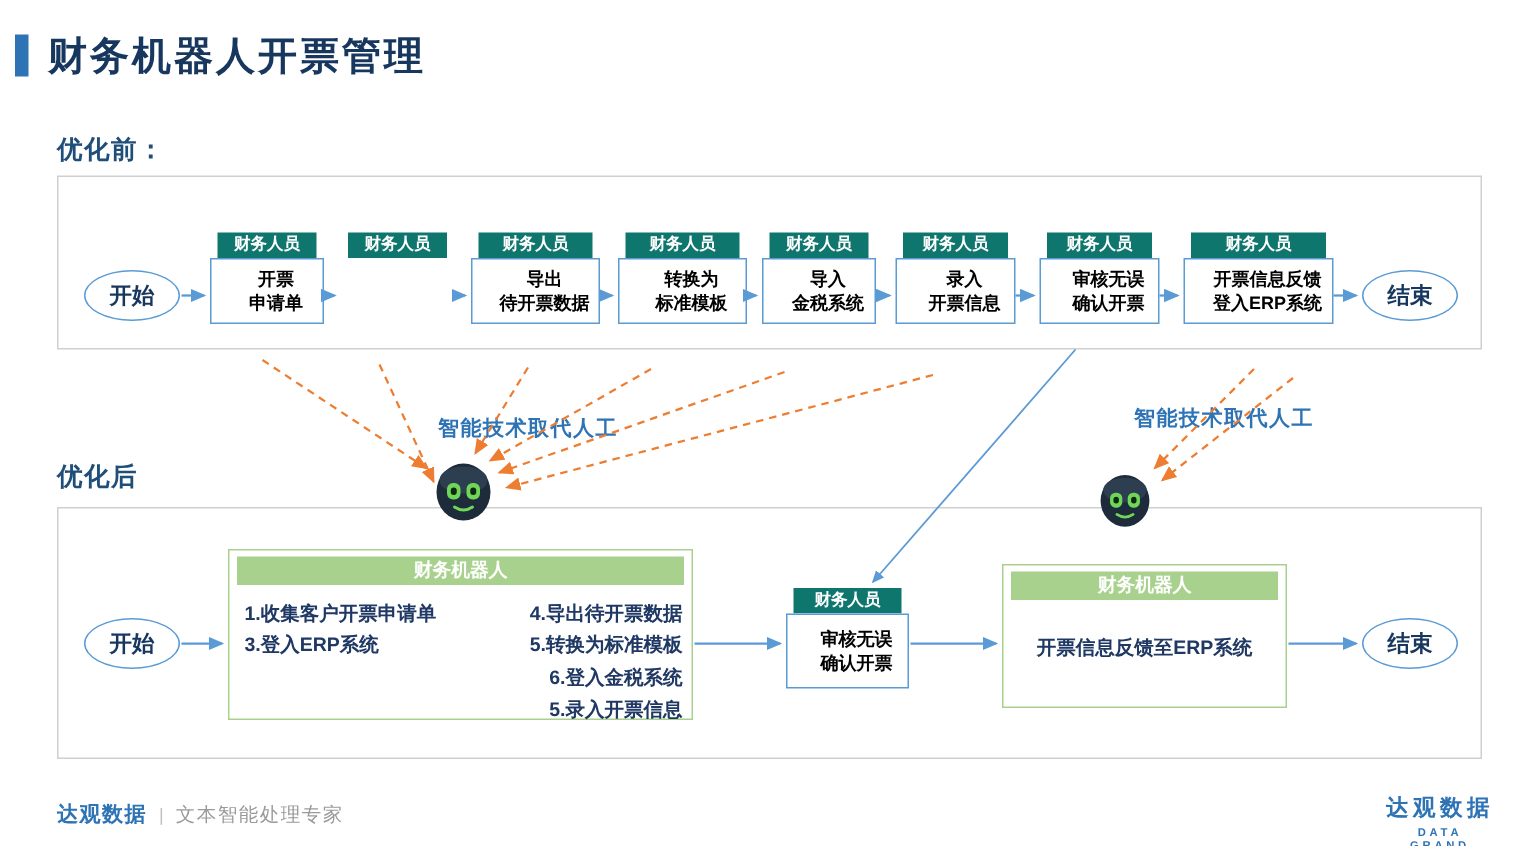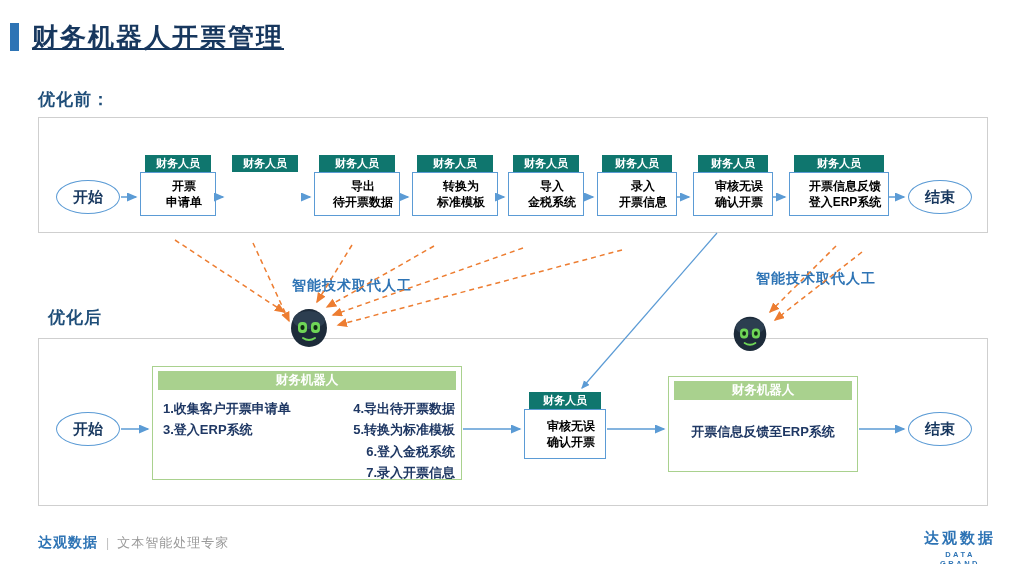--- a/index.html
+++ b/index.html
@@ -1,21 +1,21 @@
 <!DOCTYPE html>
 <html><head>
 <meta charset="utf-8">
 <style>
   * { box-sizing: border-box; margin: 0; padding: 0; }
   body { font-family: "Liberation Sans", "DejaVu Sans", sans-serif; background: #ffffff; }
   .canvas { position: relative; width: 1024px; height: 564px; background: #ffffff; overflow: hidden; }
 
   
   .accent-bar { position: absolute; left: 10px; top: 23px; width: 9px; height: 28px; background: #2E74B5; }
-  .page-title { position: absolute; left: 32px; top: 20px; font-size: 26px; font-weight: 700; color: #17375E; letter-spacing: 2px; text-decoration: underline; }
+  .page-title { position: absolute; left: 32px; top: 20px; font-size: 26px; font-weight: 700; color: #17375E; letter-spacing: 2px; }
 
   
   .section-label { position: absolute; font-size: 17px; font-weight: 700; color: #1F4E79; letter-spacing: 1px; }
   .section-frame { position: absolute; border: 1px solid #CFCFCF; background: #ffffff; }
 
   
   .oval { position: absolute; width: 64px; height: 34px; border: 1.6px solid #5B9BD5; border-radius: 50%;
           background: #fff; color: #17375E; font-weight: 700; font-size: 15px;
           display: flex; align-items: center; justify-content: center; z-index: 2; }
 
@@ -148,37 +148,37 @@
       <ellipse cx="21" cy="22" rx="18" ry="19" fill="#1D2B3A"></ellipse>
       <ellipse cx="21" cy="14" rx="16" ry="9" fill="#2C3E50"></ellipse>
       <rect x="10" y="16" width="9" height="11" rx="4" fill="#6FD657"></rect>
       <rect x="23" y="16" width="9" height="11" rx="4" fill="#6FD657"></rect>
       <rect x="12.5" y="19" width="4" height="5" rx="2" fill="#0E2A12"></rect>
       <rect x="25.5" y="19" width="4" height="5" rx="2" fill="#0E2A12"></rect>
       <path d="M15 32 q6 4 12 0" stroke="#6FD657" stroke-width="2" fill="none" stroke-linecap="round"></path>
     </svg>
   </div>
 
-  <div class="section-label" style="left:38px; top:306px;margin-left:10px;">优化后</div>
+  <div class="section-label" style="left:38px; top:306px;">优化后</div>
   <div class="section-frame" style="left:38px; top:338px; width:950px; height:168px;"></div>
 
   <div class="oval" style="left:56px; top:412px;">开始</div>
 
   <div class="green-box" style="left:152px; top:366px; width:310px; height:114px;">
     <div class="green-head">财务机器人</div>
     <div class="robot-body">
       <div class="robot-col-left">
         <div>1.收集客户开票申请单</div>
         <div>3.登入ERP系统</div>
       </div>
       <div class="robot-col-right">
         <div>4.导出待开票数据</div>
         <div>5.转换为标准模板</div>
         <div>6.登入金税系统</div>
-        <div>7.录入开票信息</div>
+        <div>5.录入开票信息</div>
       </div>
     </div>
   </div>
 
   <div class="tab-box" style="left:524px; top:392px; width:82px;">
     <div class="tab-head">财务人员</div>
     <div class="tab-body tall">
       <span>审核无误</span>
       <span>确认开票</span>
     </div>

